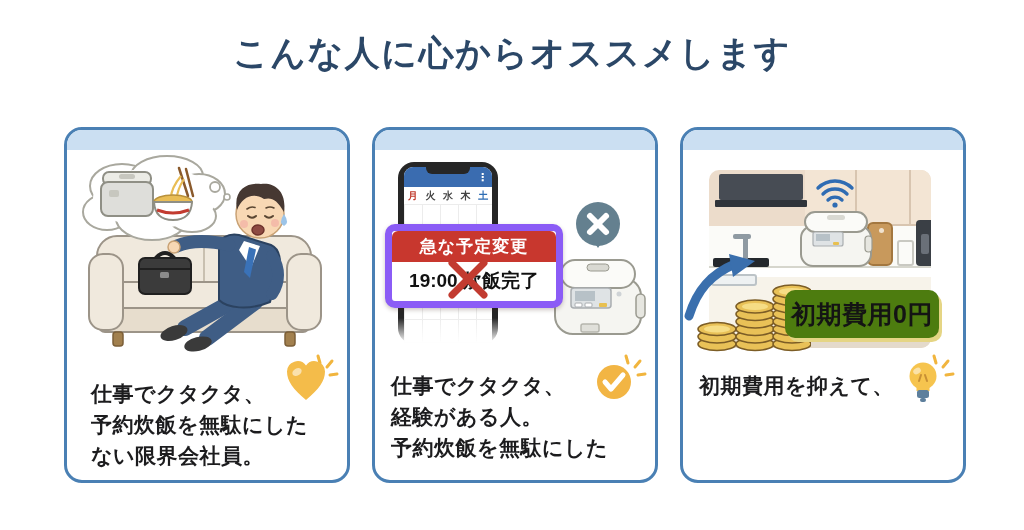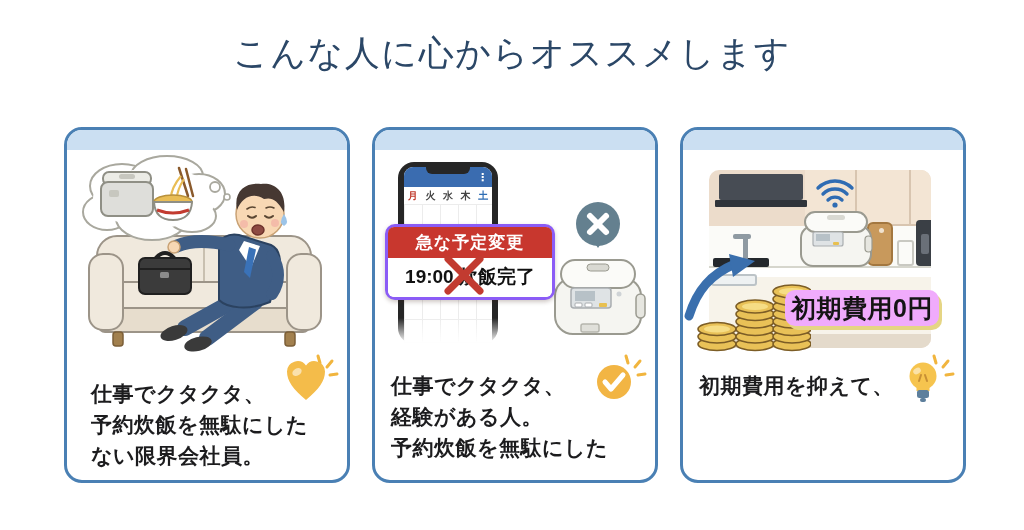--- a/index.html
+++ b/index.html
@@ -4,21 +4,21 @@
 <style>
   html,body{margin:0;padding:0;}
   body{
     width:1024px;height:530px;position:relative;overflow:hidden;
     background:#ffffff;
     font-family:"Liberation Sans","DejaVu Sans",sans-serif;
   }
   
   .page-title{
     position:absolute;top:30px;left:0;width:100%;margin:0;
-    text-align:center;font-size:35px;font-weight:400;letter-spacing:1.5px;
+    text-align:center;font-size:35px;font-weight:700;letter-spacing:1.5px;
     color:#2b4767;
   }
   
   .cards{position:absolute;left:64px;top:127px;display:flex;gap:22px;}
   .card{
     width:280px;height:350px;background:#fff;
     border:3px solid #4a80b4;border-radius:18px;overflow:hidden;position:relative;
   }
   .card-strip{height:20px;background:#cbdff2;}
   .illus{position:relative;width:280px;height:212px;}
@@ -43,21 +43,21 @@
   .wd-sat{color:#2e6db4;}
   .cal-grid{
     position:absolute;left:0;right:0;top:37px;bottom:0;
     background-image:linear-gradient(#ececec 1px,transparent 1px),linear-gradient(90deg,#ececec 1px,transparent 1px);
     background-size:18px 23px;
   }
   .phone-fade{position:absolute;left:10px;top:168px;width:130px;height:34px;background:linear-gradient(rgba(255,255,255,0),#ffffff 75%);z-index:4;}
   
   .alert{
     position:absolute;left:10px;top:74px;width:164px;z-index:5;
-    border:3px solid #8b5cf6;border-radius:10px;overflow:visible;background:#fff;
+    border:7px solid #8b5cf6;border-radius:10px;overflow:visible;background:#fff;
     box-shadow:0 2px 4px rgba(60,30,20,.25);
   }
   .alert-top{background:#c8372e;color:#fff;text-align:center;font-size:17px;font-weight:700;letter-spacing:1px;padding:4px 0;border-radius:6px 6px 0 0;}
   .alert-bottom{position:relative;background:#fff;color:#111;font-size:19px;font-weight:800;text-align:center;padding:6px 0 7px 0;border-radius:0 0 6px 6px;}
   .alert-x{position:absolute;left:52px;top:-7px;width:48px;height:48px;z-index:6;}
   .cooker2{position:absolute;left:176px;top:98px;z-index:2;}
   .xbubble{
     position:absolute;left:201px;top:52px;width:44px;height:44px;border-radius:50%;
     background:#64808f;z-index:3;
   }
@@ -85,22 +85,22 @@
   .board{left:158px;top:52px;width:26px;height:44px;background:#c8995c;border:2px solid #a3773f;border-radius:6px;box-sizing:border-box;}
   .board-hole{left:10px;top:4px;width:5px;height:5px;background:#f0e2cf;border-radius:50%;}
   .canister{left:188px;top:70px;width:17px;height:26px;background:#fbfbf8;border:2px solid #c9c9c2;border-radius:3px;box-sizing:border-box;}
   .coffee{left:207px;top:50px;width:24px;height:46px;background:#3a3f45;border-radius:4px;}
   .coffee-win{left:5px;top:14px;width:8px;height:20px;background:#6a7078;border-radius:2px;}
   .wifi{position:absolute;left:104px;top:6px;}
   .cooker3{position:absolute;left:88px;top:36px;}
   .coins{position:absolute;left:12px;top:122px;z-index:2;}
   .up-arrow{position:absolute;left:0px;top:102px;z-index:2;}
   .cost-badge{
-    position:absolute;left:102px;top:140px;width:154px;height:36px;z-index:3;
-    background:#f0abfc;border-radius:10px;box-shadow:3px 4px 0 0 #e5d584;
+    position:absolute;left:102px;top:140px;width:154px;height:48px;z-index:3;
+    background:#4d7c0f;border-radius:10px;box-shadow:3px 4px 0 0 #e5d584;
     display:flex;align-items:center;justify-content:center;
     font-size:25px;font-weight:800;color:#141414;letter-spacing:.5px;
   }
 </style>
 </head>
 <body>
 
 <h1 class="page-title">こんな人に心からオススメします</h1>
 
 <div class="cards">

